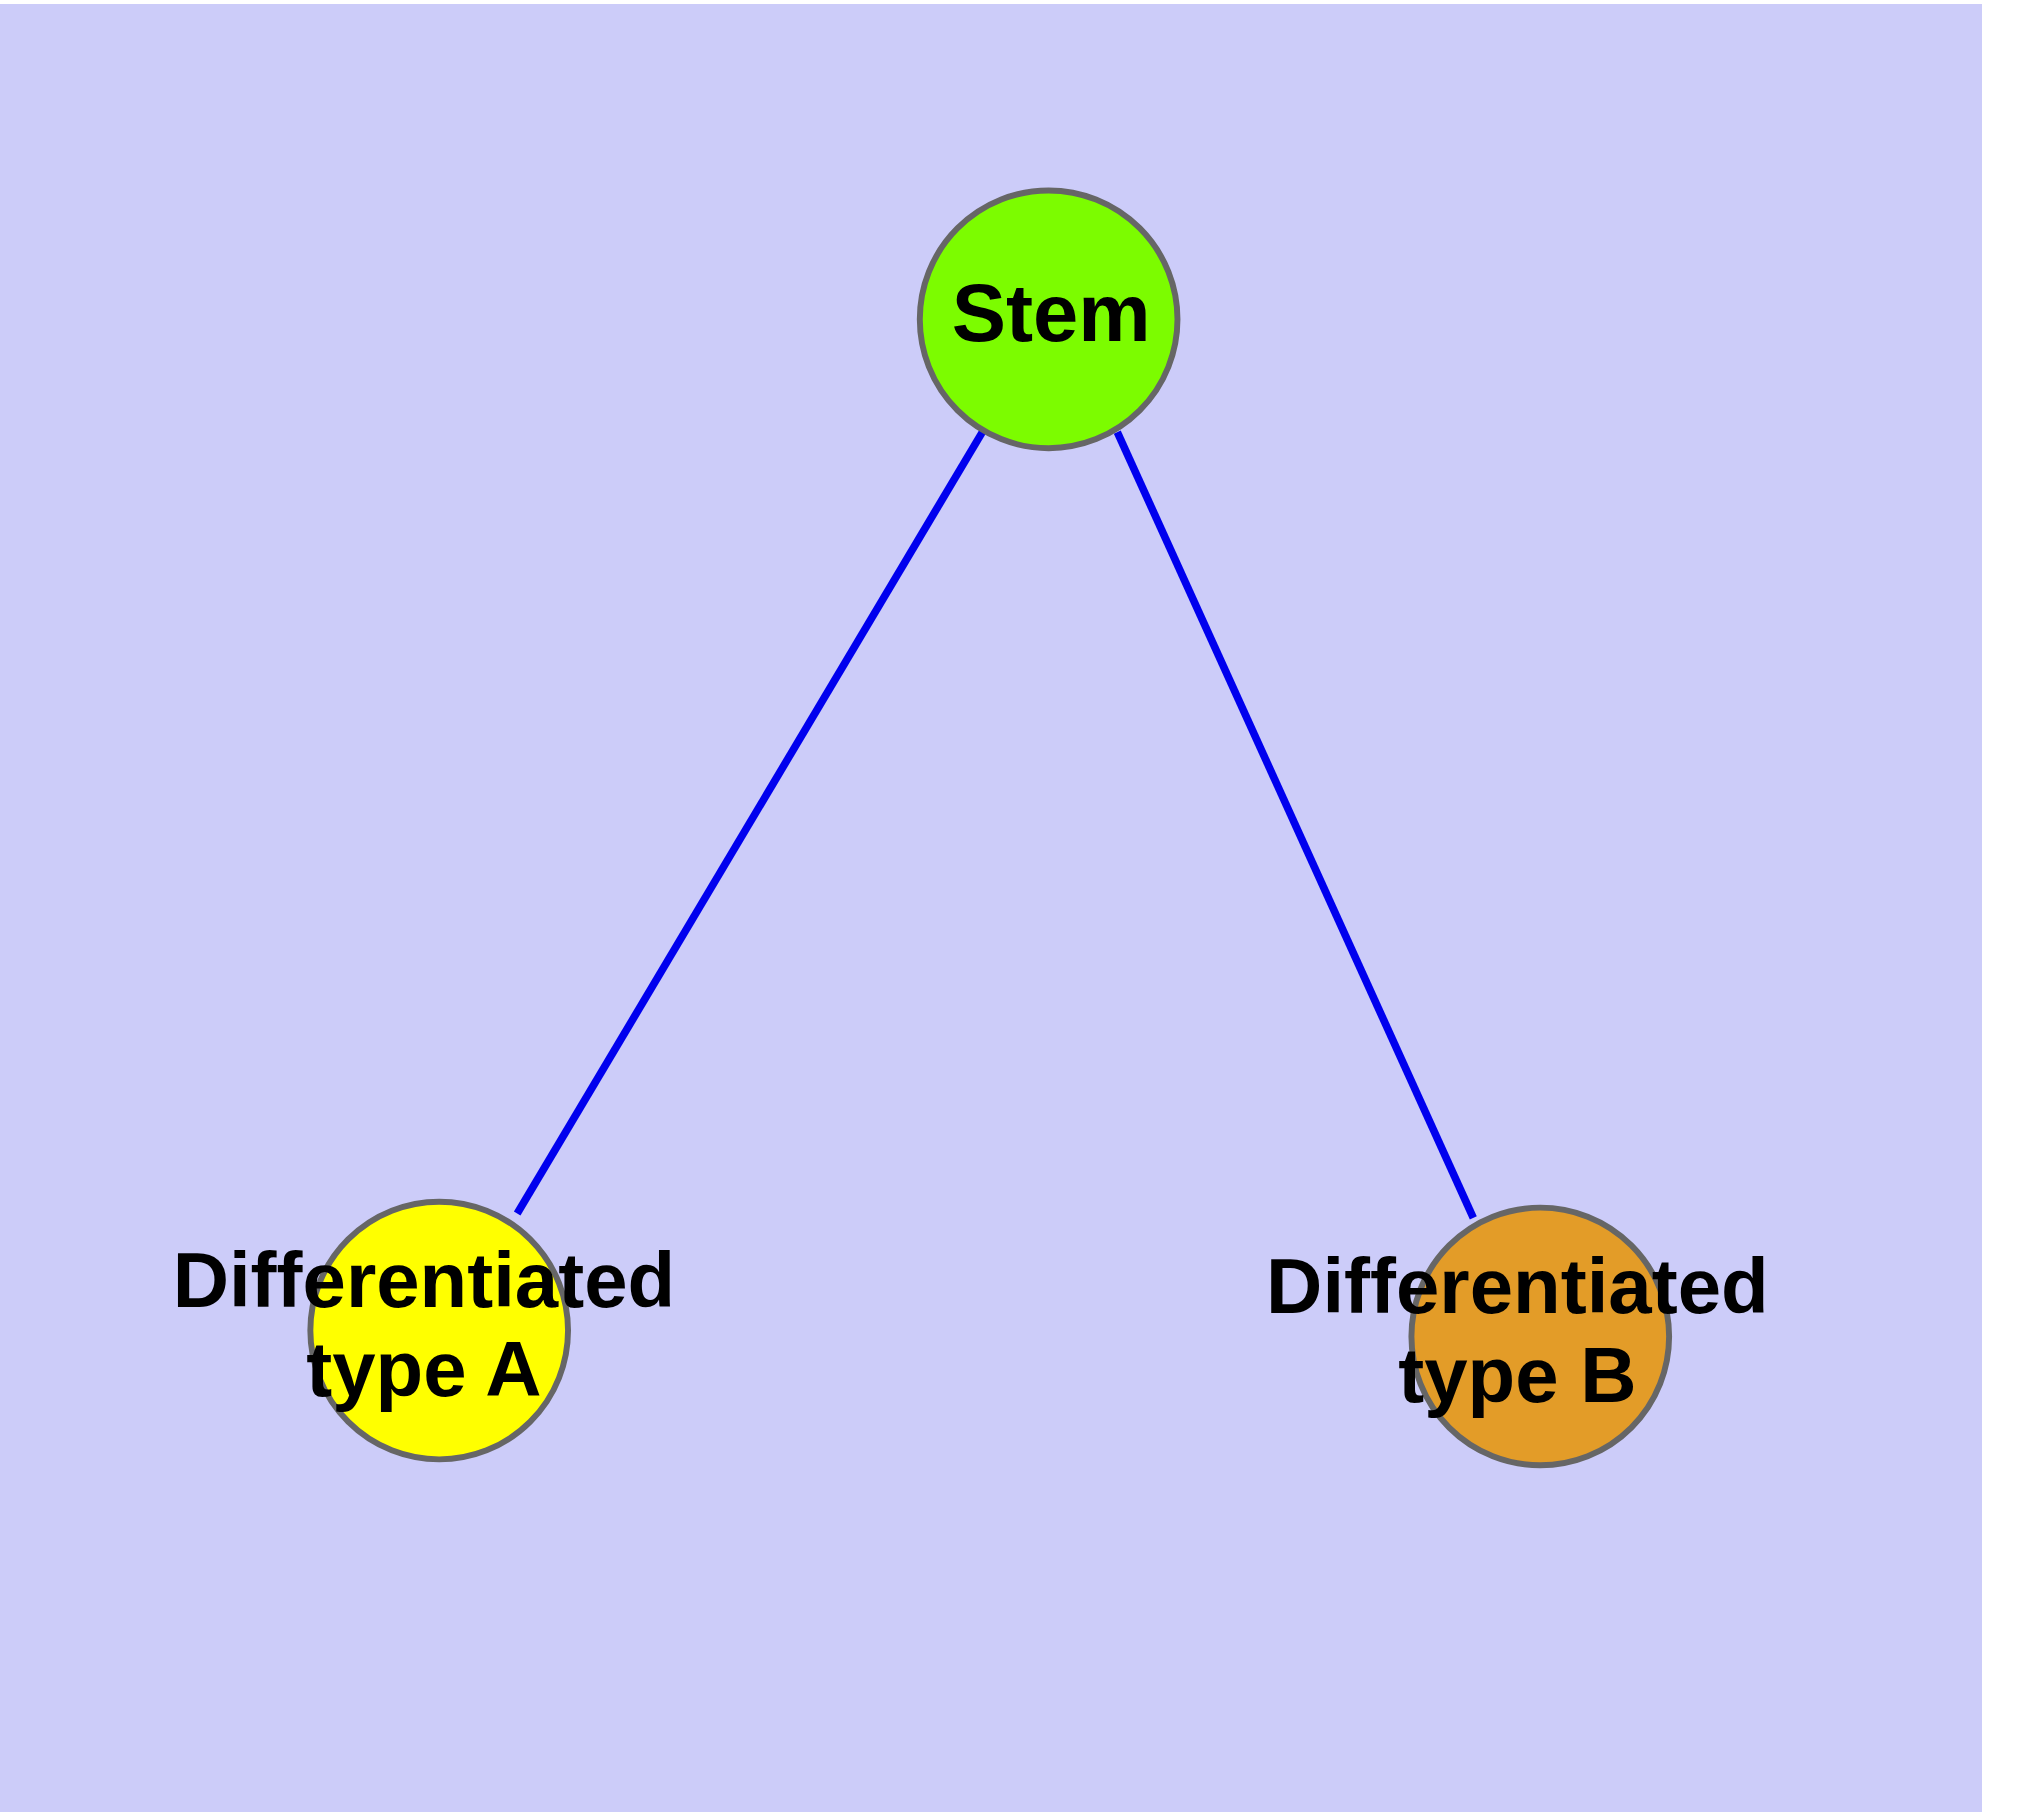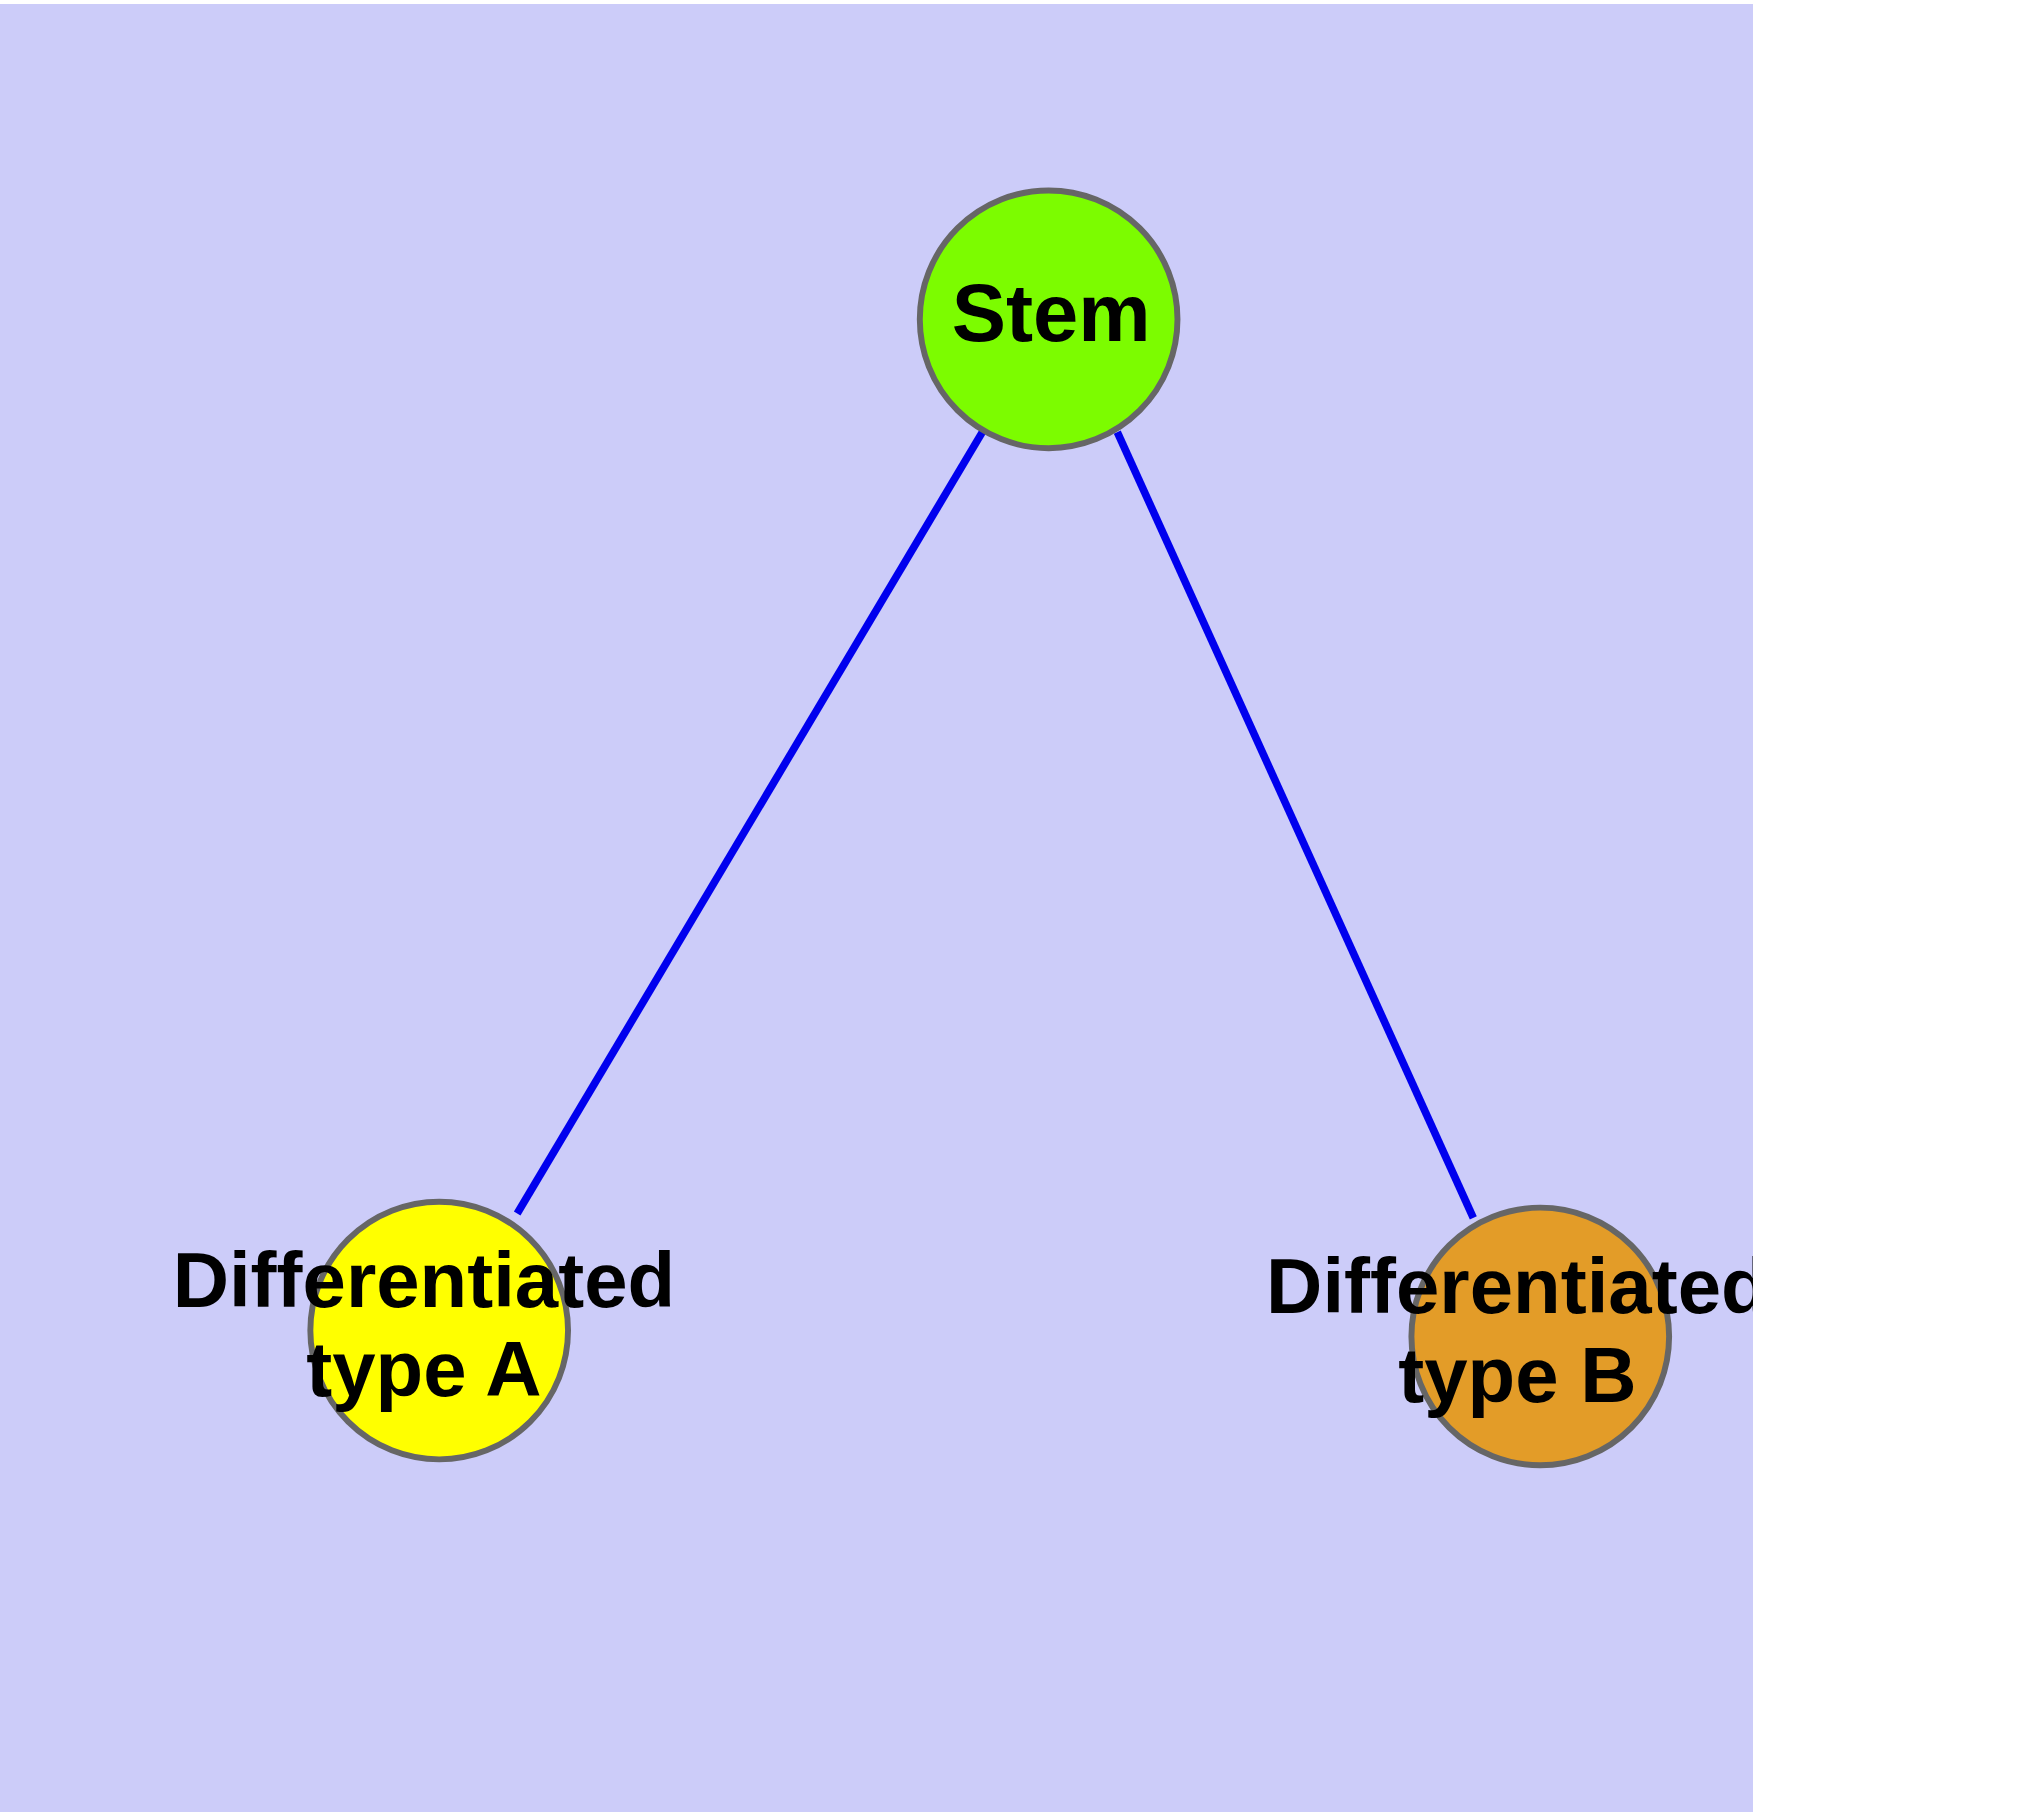--- a/index.html
+++ b/index.html
@@ -39,21 +39,21 @@
     fill: #000000;
     text-anchor: middle;
     dominant-baseline: middle;
   }
   .node-label-stem { font-size: 96px; }
   .node-label-leaf { font-size: 92px; }
 </style>
 </head>
 <body>
 
-<div id="canvas" style="width: 1733px; height: 1812px; background: rgb(255, 255, 255); padding-left: 20px;">
+<div id="canvas" style="width: 1982px; height: 1812px; background: rgb(255, 255, 255);">
   <div id="plot-area" style="background: rgb(204, 204, 249);">
     <svg id="graph-svg" viewBox="0 0 2384 2133" xmlns="http://www.w3.org/2000/svg">
 
       <g>
         <line id="edge-0" x1="1160" y1="503" x2="610" y2="1427" stroke="#0000ee" stroke-width="9"></line>
         <line id="edge-1" x1="1318" y1="505" x2="1738" y2="1432" stroke="#0000ee" stroke-width="9"></line>
       </g>
 
       <g>
         <circle id="node-circle-0" cx="1237" cy="372" r="152" fill="#7cfc00" stroke="#666666" stroke-width="7"></circle>

